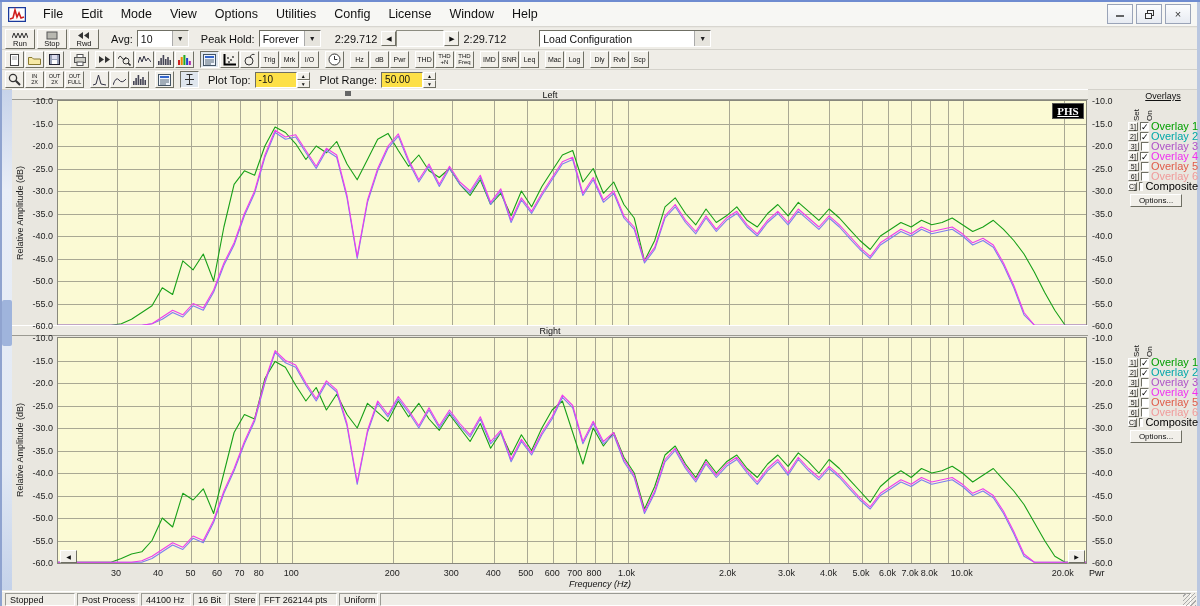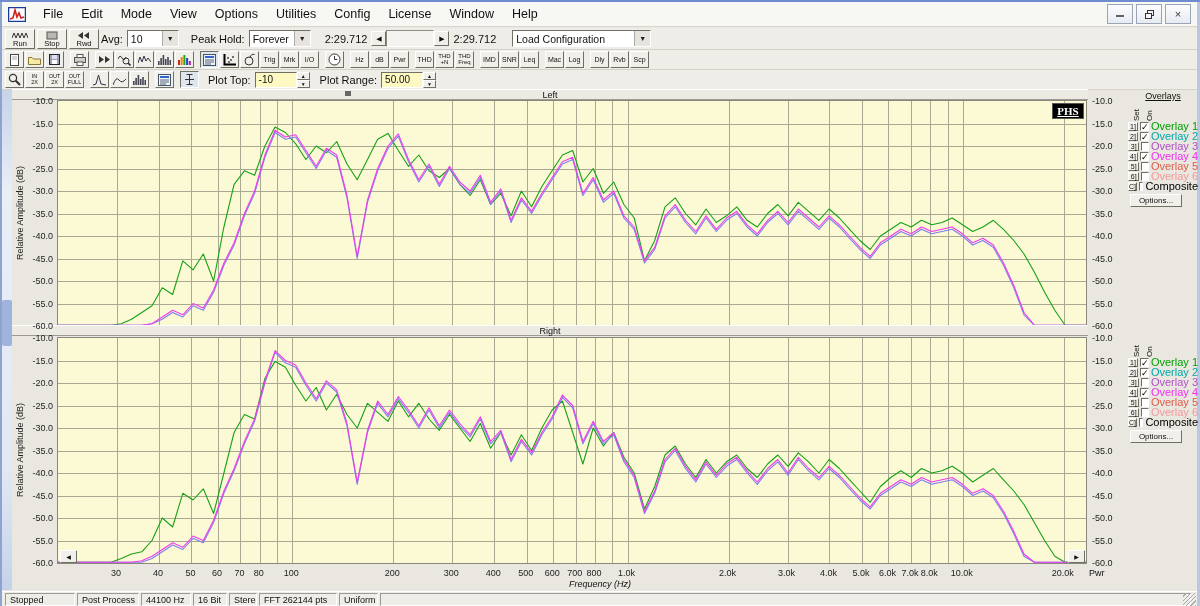--- a/index.html
+++ b/index.html
@@ -29,21 +29,21 @@
   .bigbtn .blab{font-size:7.5px;margin-top:1px;}
   .tb2 .btn,.tb3 .btn{width:19px;height:17px;margin-right:1px;font-size:7px;line-height:6px;text-align:center;}
   .lbl{font-size:11px;margin:0 4px;}
   .combo{height:17px;background:#fff;border:1px solid;border-color:#6f6f64 #ffffff #ffffff #6f6f64;
          display:flex;align-items:center;box-sizing:border-box;}
   .combo .cval{flex:1;font-size:10.5px;padding-left:3px;white-space:nowrap;overflow:hidden;}
   .combo .carr{width:15px;height:15px;background:#e6e4dd;border-left:1px solid #aaa;
                display:flex;align-items:center;justify-content:center;font-size:7px;color:#222;}
   .sbtn{width:15px;height:15px;font-size:7px;}
   .strack{width:46px;height:15px;background:#f4f3ef;border:1px solid;border-color:#8c8c80 #fff #fff #8c8c80;}
-  .num{height:16px;background:#fef9c3;border:1px solid;border-color:#6f6f64 #fff #fff #6f6f64;
+  .num{height:16px;background:#fde047;border:1px solid;border-color:#6f6f64 #fff #fff #6f6f64;
        font-size:10px;display:flex;align-items:center;padding-left:3px;box-sizing:border-box;}
   .spin{display:flex;flex-direction:column;margin-right:4px;}
   .spin div{width:13px;height:8px;font-size:5px;display:flex;align-items:center;justify-content:center;
             background:#f1efe9;border:1px solid;border-color:#fff #6f6f64 #6f6f64 #fff;box-sizing:border-box;}
   .twoline{display:flex;flex-direction:column;font-size:6px;line-height:5.5px;}
   
   .vscroll{position:absolute;left:2px;top:88px;width:10px;height:500px;
            background:linear-gradient(180deg,#c7d3ea,#e9eef7 20%,#e2e9f4 75%,#c4d2ea);}
   .vthumb{position:absolute;left:0;top:210px;width:10px;height:46px;background:#9fb4dc;border-radius:2px;}
   .strip{position:absolute;left:12px;width:1076px;height:11px;background:#eceae3;
@@ -133,36 +133,36 @@
           <rect x="1" y="1" width="10" height="7" fill="#b8b8b0" stroke="#555"></rect>
         </svg>
       <span class="blab">Stop</span>
     </div>
     <div class="btn bigbtn">
       <svg width="14" height="9">
           <path d="M6,1 L1,4.5 L6,8 Z M12,1 L7,4.5 L12,8 Z" fill="#333"></path>
         </svg>
       <span class="blab">Rwd</span>
     </div>
-    <span class="lbl" style="margin-left:0">Avg:</span>
+    <span class="lbl" style="margin-left:10px">Avg:</span>
     <div class="combo" style="width:52px">
       <span class="cval">10</span>
       <span class="carr">▼</span>
     </div>
     <span class="lbl" style="margin-left:12px">Peak Hold:</span>
     <div class="combo" style="width:62px">
       <span class="cval">Forever</span>
       <span class="carr">▼</span>
     </div>
     <span class="lbl" style="margin-left:14px">2:29.712</span>
     <div class="btn sbtn">◀</div>
     <div class="strack"></div>
     <div class="btn sbtn">▶</div>
     <span class="lbl">2:29.712</span>
-    <div class="combo" style="width:139px;margin-left:12px">
+    <div class="combo" style="width:172px;margin-left:29px">
       <span class="cval">Load Configuration</span>
       <span class="carr">▼</span>
     </div>
   </div>
 
   <div class="tb tb2" id="tb2">
       <div class="btn">
         <svg width="11" height="12">
           <rect x="1.5" y="0.5" width="8" height="11" fill="#fff" stroke="#444"></rect>
           <line x1="3" y1="3" x2="8" y2="3" stroke="#aaa"></line>

